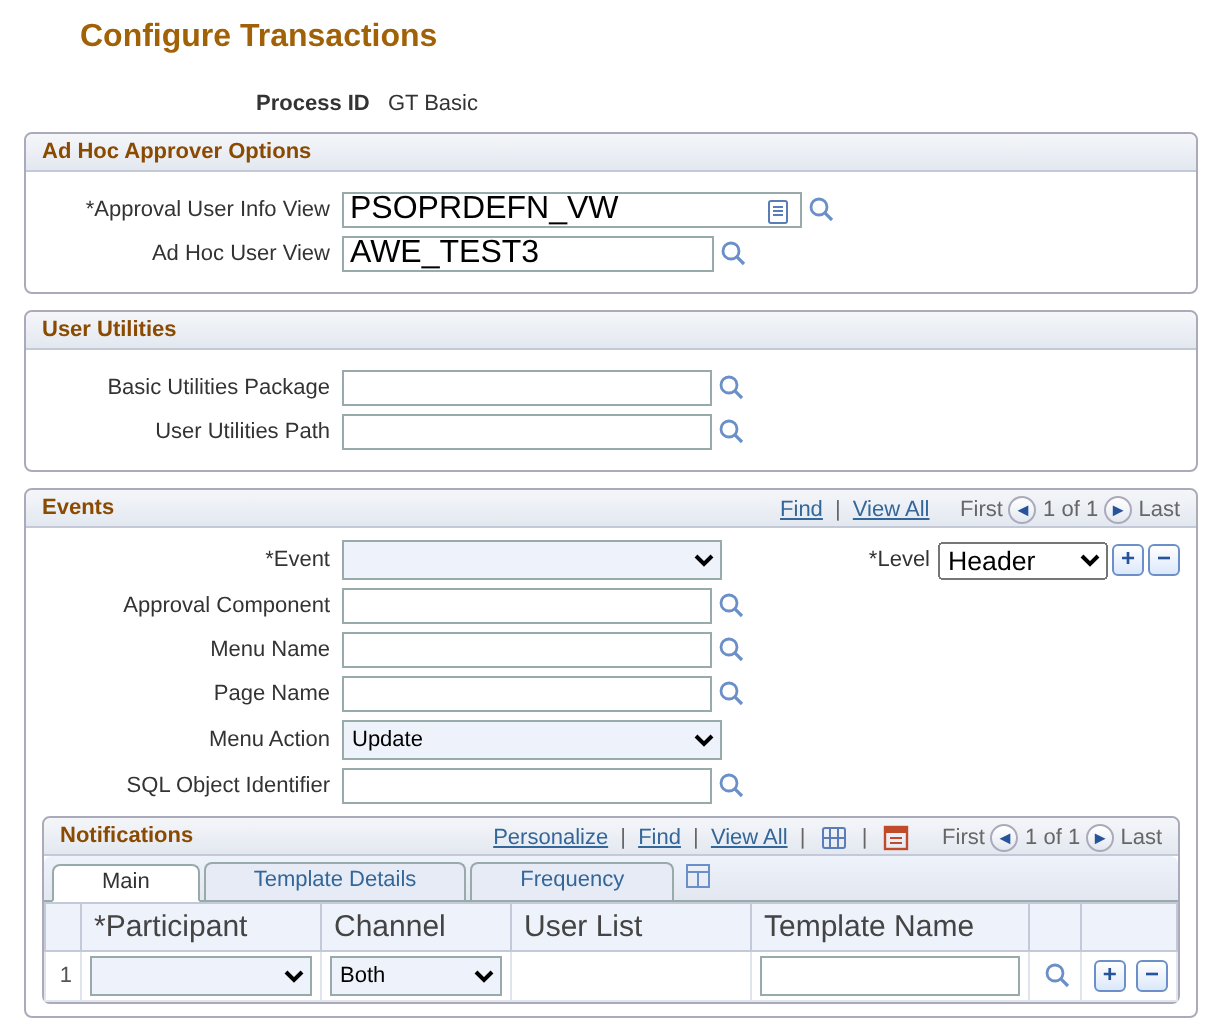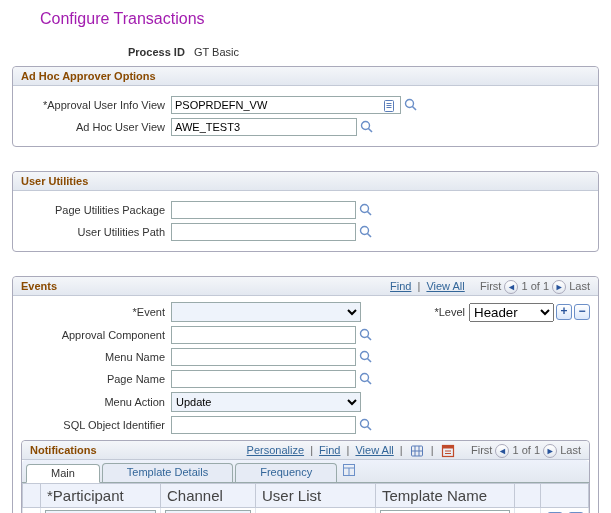--- a/index.html
+++ b/index.html
@@ -6,35 +6,35 @@
   body {
     margin: 0;
     padding: 8px 12px;
     font-family: Arial, Helvetica, sans-serif;
     font-size: 11px;
     color: #333;
     background: #fff;
     width: 611px;
   }
   .page-title {
-    color: #a21caf;
+    color: #a16207;
     font-size: 16px;
-    font-weight: normal;
+    font-weight: bold;
     margin: 2px 0 18px 28px;
   }
   .process-row {
     text-align: left;
     margin-bottom: 8px;
     padding-left: 116px;
   }
   .process-row .lbl { font-weight: bold; margin-right: 6px; }
   .section {
     border: 1px solid #aab;
     border-radius: 4px;
-    margin-bottom: 24px;
+    margin-bottom: 8px;
   }
   .section-hdr {
     background: linear-gradient(#f4f6f9,#e3e8f0);
     border-bottom: 1px solid #c3c9d6;
     padding: 3px 8px;
     color: #8a4a00;
     font-weight: bold;
     border-top-left-radius: 4px;
     border-top-right-radius: 4px;
     position: relative;
@@ -62,21 +62,21 @@
   .fld-row .lbl {
     width: 150px;
     text-align: right;
     padding-right: 6px;
     font-weight: normal;
   }
   .fld-row input[type=text] {
     border: 1px solid #9aa;
     height: 18px;
     padding: 0 3px;
-    font-size: 11px;
+    font-size: 16px;
     width: 185px;
   }
   .fld-row select {
     border: 1px solid #9aa;
     height: 20px;
     font-size: 11px;
     background:#eef3fb;
   }
   .lookup {
     display: inline-block;
@@ -229,21 +229,21 @@
           </svg>
         </span>
     </div>
   </div>
 </div>
 
 <div class="section">
   <div class="section-hdr">User Utilities</div>
   <div class="section-body">
     <div class="fld-row">
-      <span class="lbl">Page Utilities Package</span>
+      <span class="lbl">Basic Utilities Package</span>
       <input type="text" value="" style="">
       <span class="lookup">
           <svg width="14" height="14">
             <use href="#mag"></use>
           </svg>
         </span>
     </div>
     <div class="fld-row">
       <span class="lbl">User Utilities Path</span>
       <input type="text" value="" style="">

